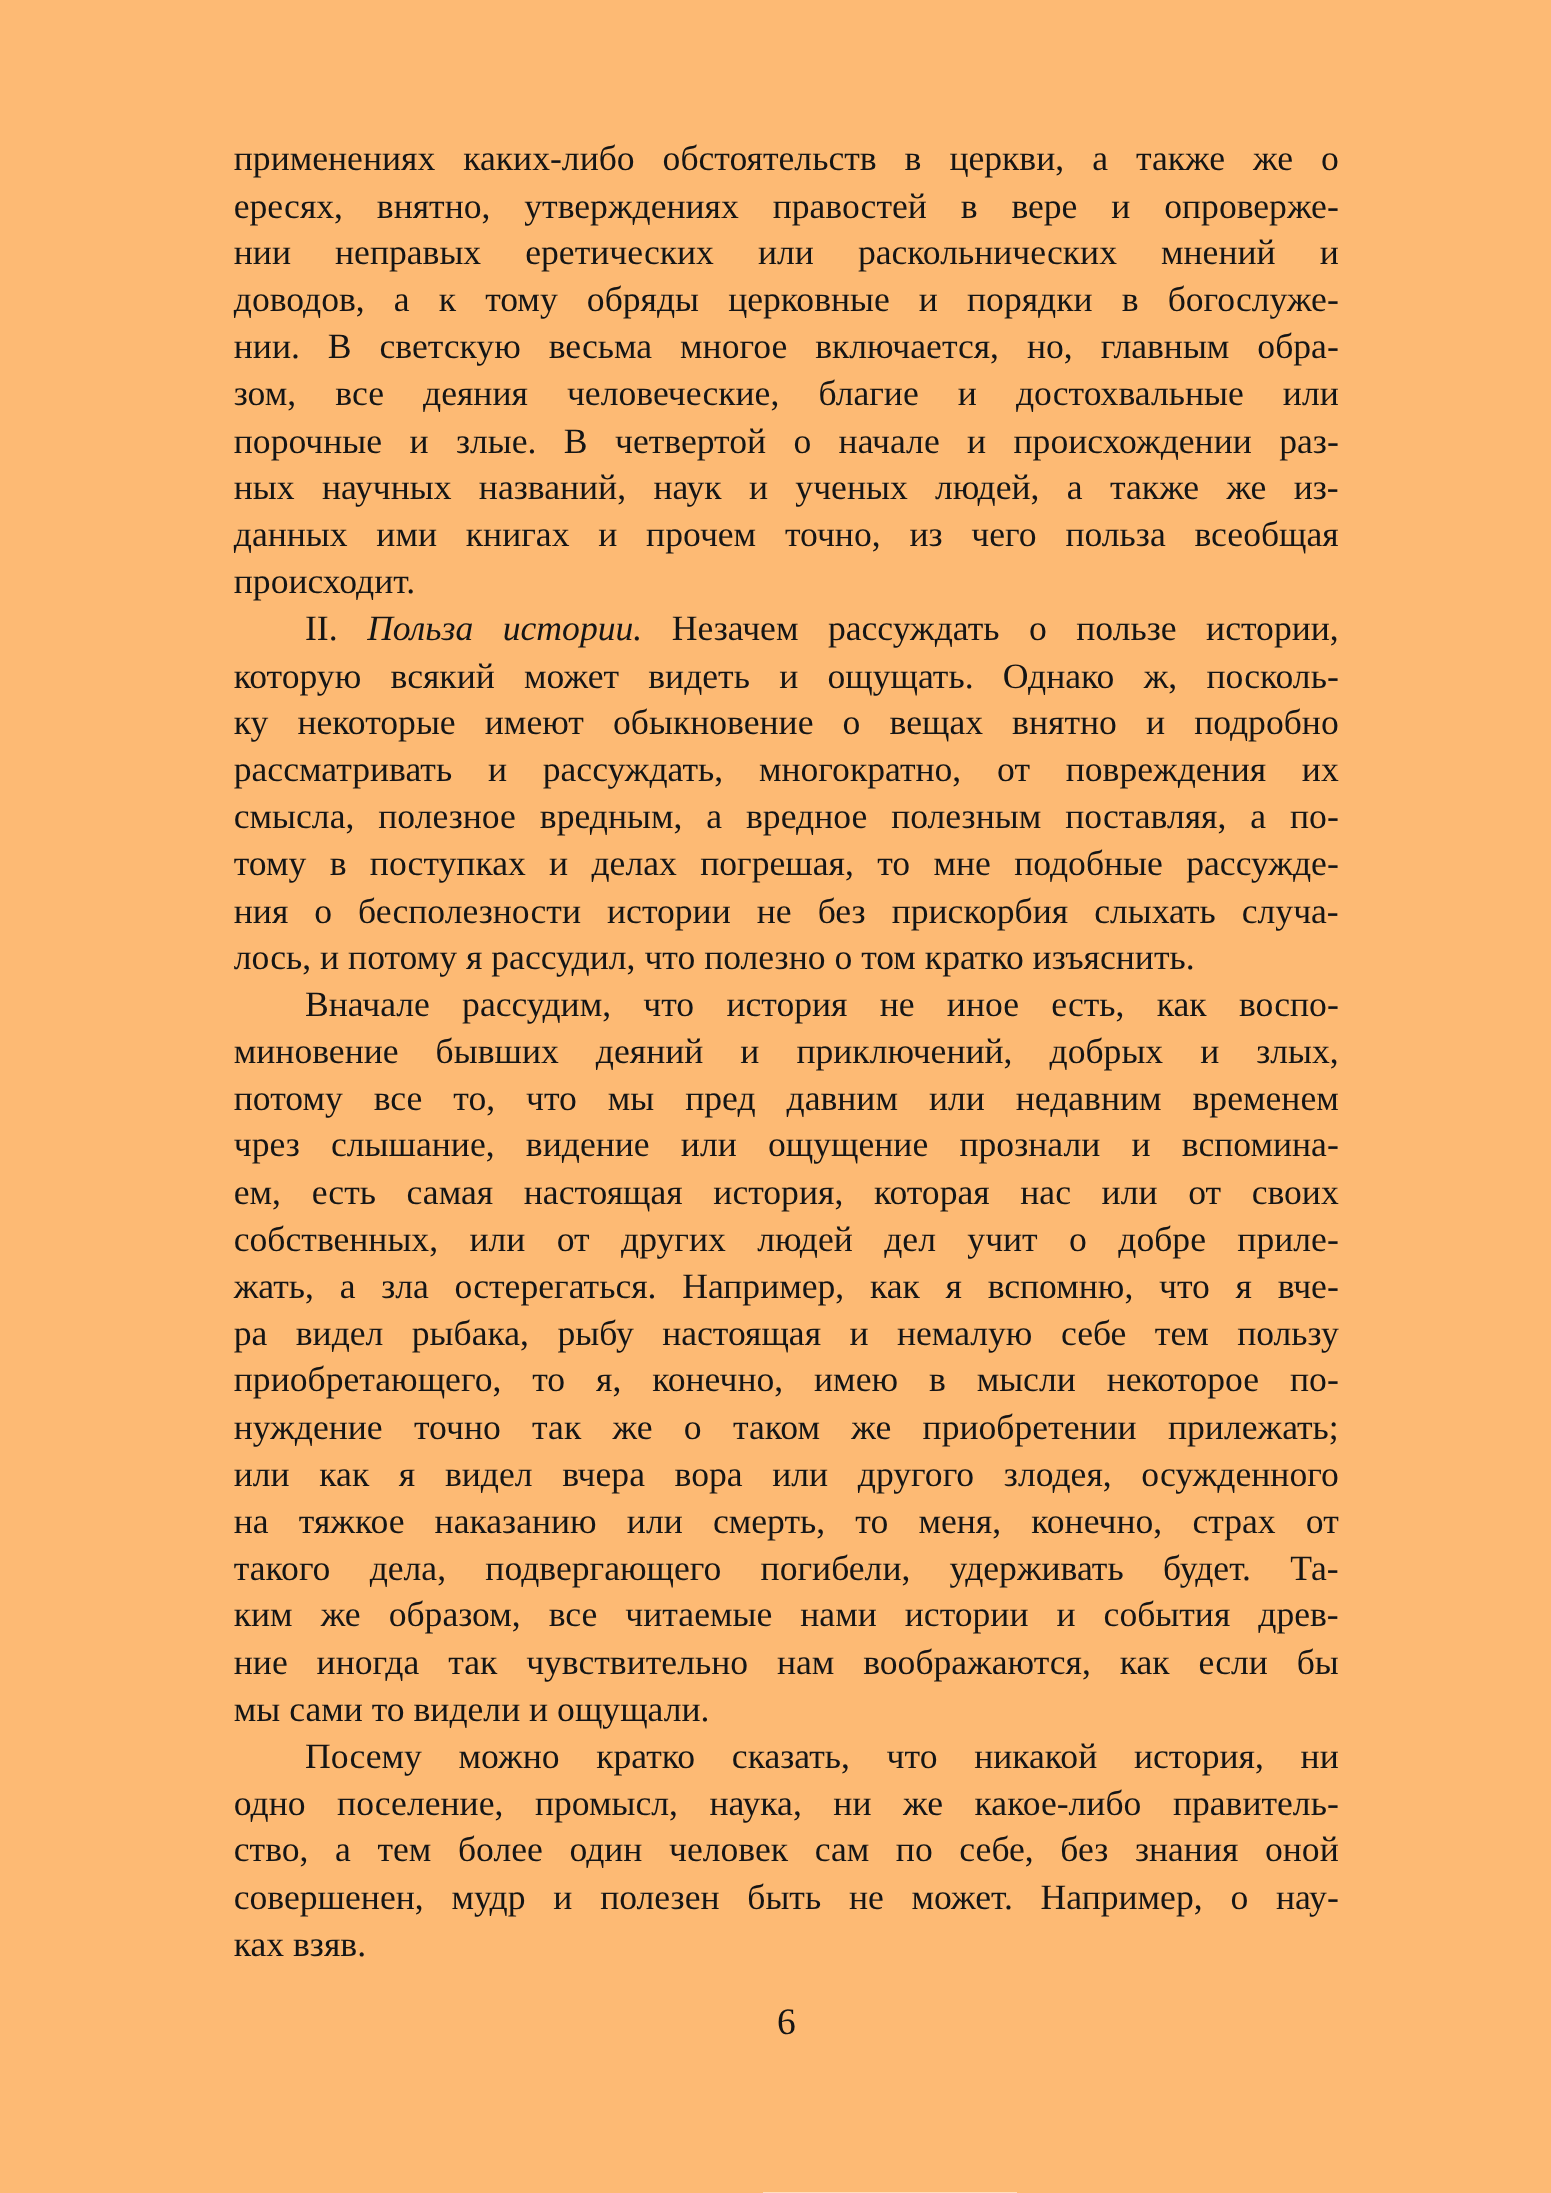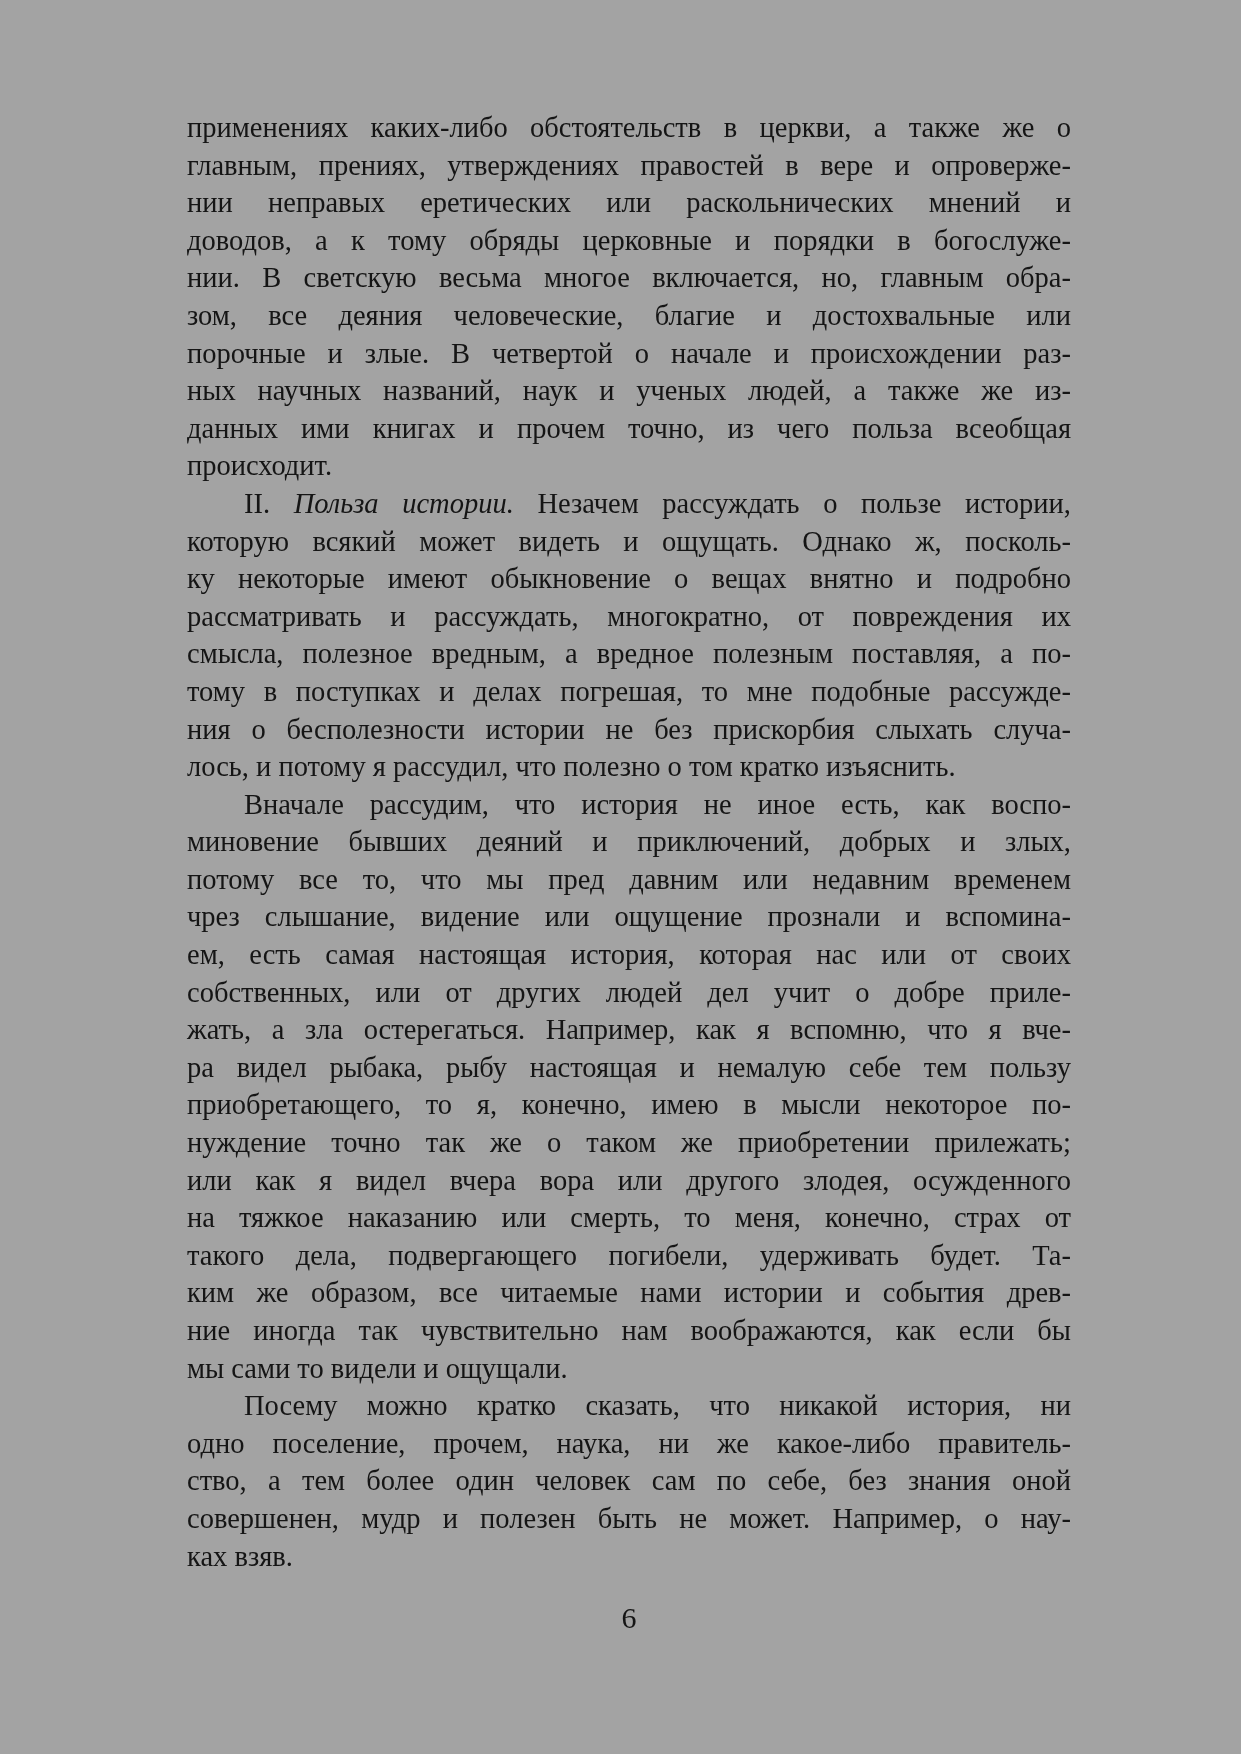--- a/index.html
+++ b/index.html
@@ -4,21 +4,21 @@
 <style>
   html, body {
     margin: 0;
     padding: 0;
     background: #ffffff;
   }
   .page {
     position: relative;
     width: 1241px;
     height: 1754px;
-    background: #a3a3a3;
+    background: #fdba74;
     overflow: hidden;
     font-family: "Liberation Serif", "DejaVu Serif", serif;
     color: #151515;
   }
   .text-block {
     position: absolute;
     left: 187px;
     top: 109px;
     width: 884px;
     font-size: 28.5px;
@@ -54,21 +54,21 @@
     line-height: 40px;
   }
 </style>
 </head>
 <body>
 
 <div class="page">
   <div class="text-block">
       <div class="paragraph">
         <div class="line"><span>применениях каких-либо обстоятельств в церкви, а также же о</span></div>
-        <div class="line"><span>главным, прениях, утверждениях правостей в вере и опроверже-</span></div>
+        <div class="line"><span>ересях, внятно, утверждениях правостей в вере и опроверже-</span></div>
         <div class="line"><span>нии неправых еретических или раскольнических мнений и</span></div>
         <div class="line"><span>доводов, а к тому обряды церковные и порядки в богослуже-</span></div>
         <div class="line"><span>нии. В светскую весьма многое включается, но, главным обра-</span></div>
         <div class="line"><span>зом, все деяния человеческие, благие и достохвальные или</span></div>
         <div class="line"><span>порочные и злые. В четвертой о начале и происхождении раз-</span></div>
         <div class="line"><span>ных научных названий, наук и ученых людей, а также же из-</span></div>
         <div class="line"><span>данных ими книгах и прочем точно, из чего польза всеобщая</span></div>
         <div class="line last"><span>происходит.</span></div>
       </div>
       <div class="paragraph">
@@ -94,20 +94,20 @@
         <div class="line"><span>нуждение точно так же о таком же приобретении прилежать;</span></div>
         <div class="line"><span>или как я видел вчера вора или другого злодея, осужденного</span></div>
         <div class="line"><span>на тяжкое наказанию или смерть, то меня, конечно, страх от</span></div>
         <div class="line"><span>такого дела, подвергающего погибели, удерживать будет. Та-</span></div>
         <div class="line"><span>ким же образом, все читаемые нами истории и события древ-</span></div>
         <div class="line"><span>ние иногда так чувствительно нам воображаются, как если бы</span></div>
         <div class="line last"><span>мы сами то видели и ощущали.</span></div>
       </div>
       <div class="paragraph">
         <div class="line indent"><span>Посему можно кратко сказать, что никакой история, ни</span></div>
-        <div class="line"><span>одно поселение, прочем, наука, ни же какое-либо правитель-</span></div>
+        <div class="line"><span>одно поселение, промысл, наука, ни же какое-либо правитель-</span></div>
         <div class="line"><span>ство, а тем более один человек сам по себе, без знания оной</span></div>
         <div class="line"><span>совершенен, мудр и полезен быть не может. Например, о нау-</span></div>
         <div class="line last"><span>ках взяв.</span></div>
       </div>
     </div>
   <div class="page-number">6</div>
 </div>
 
 </body></html>

